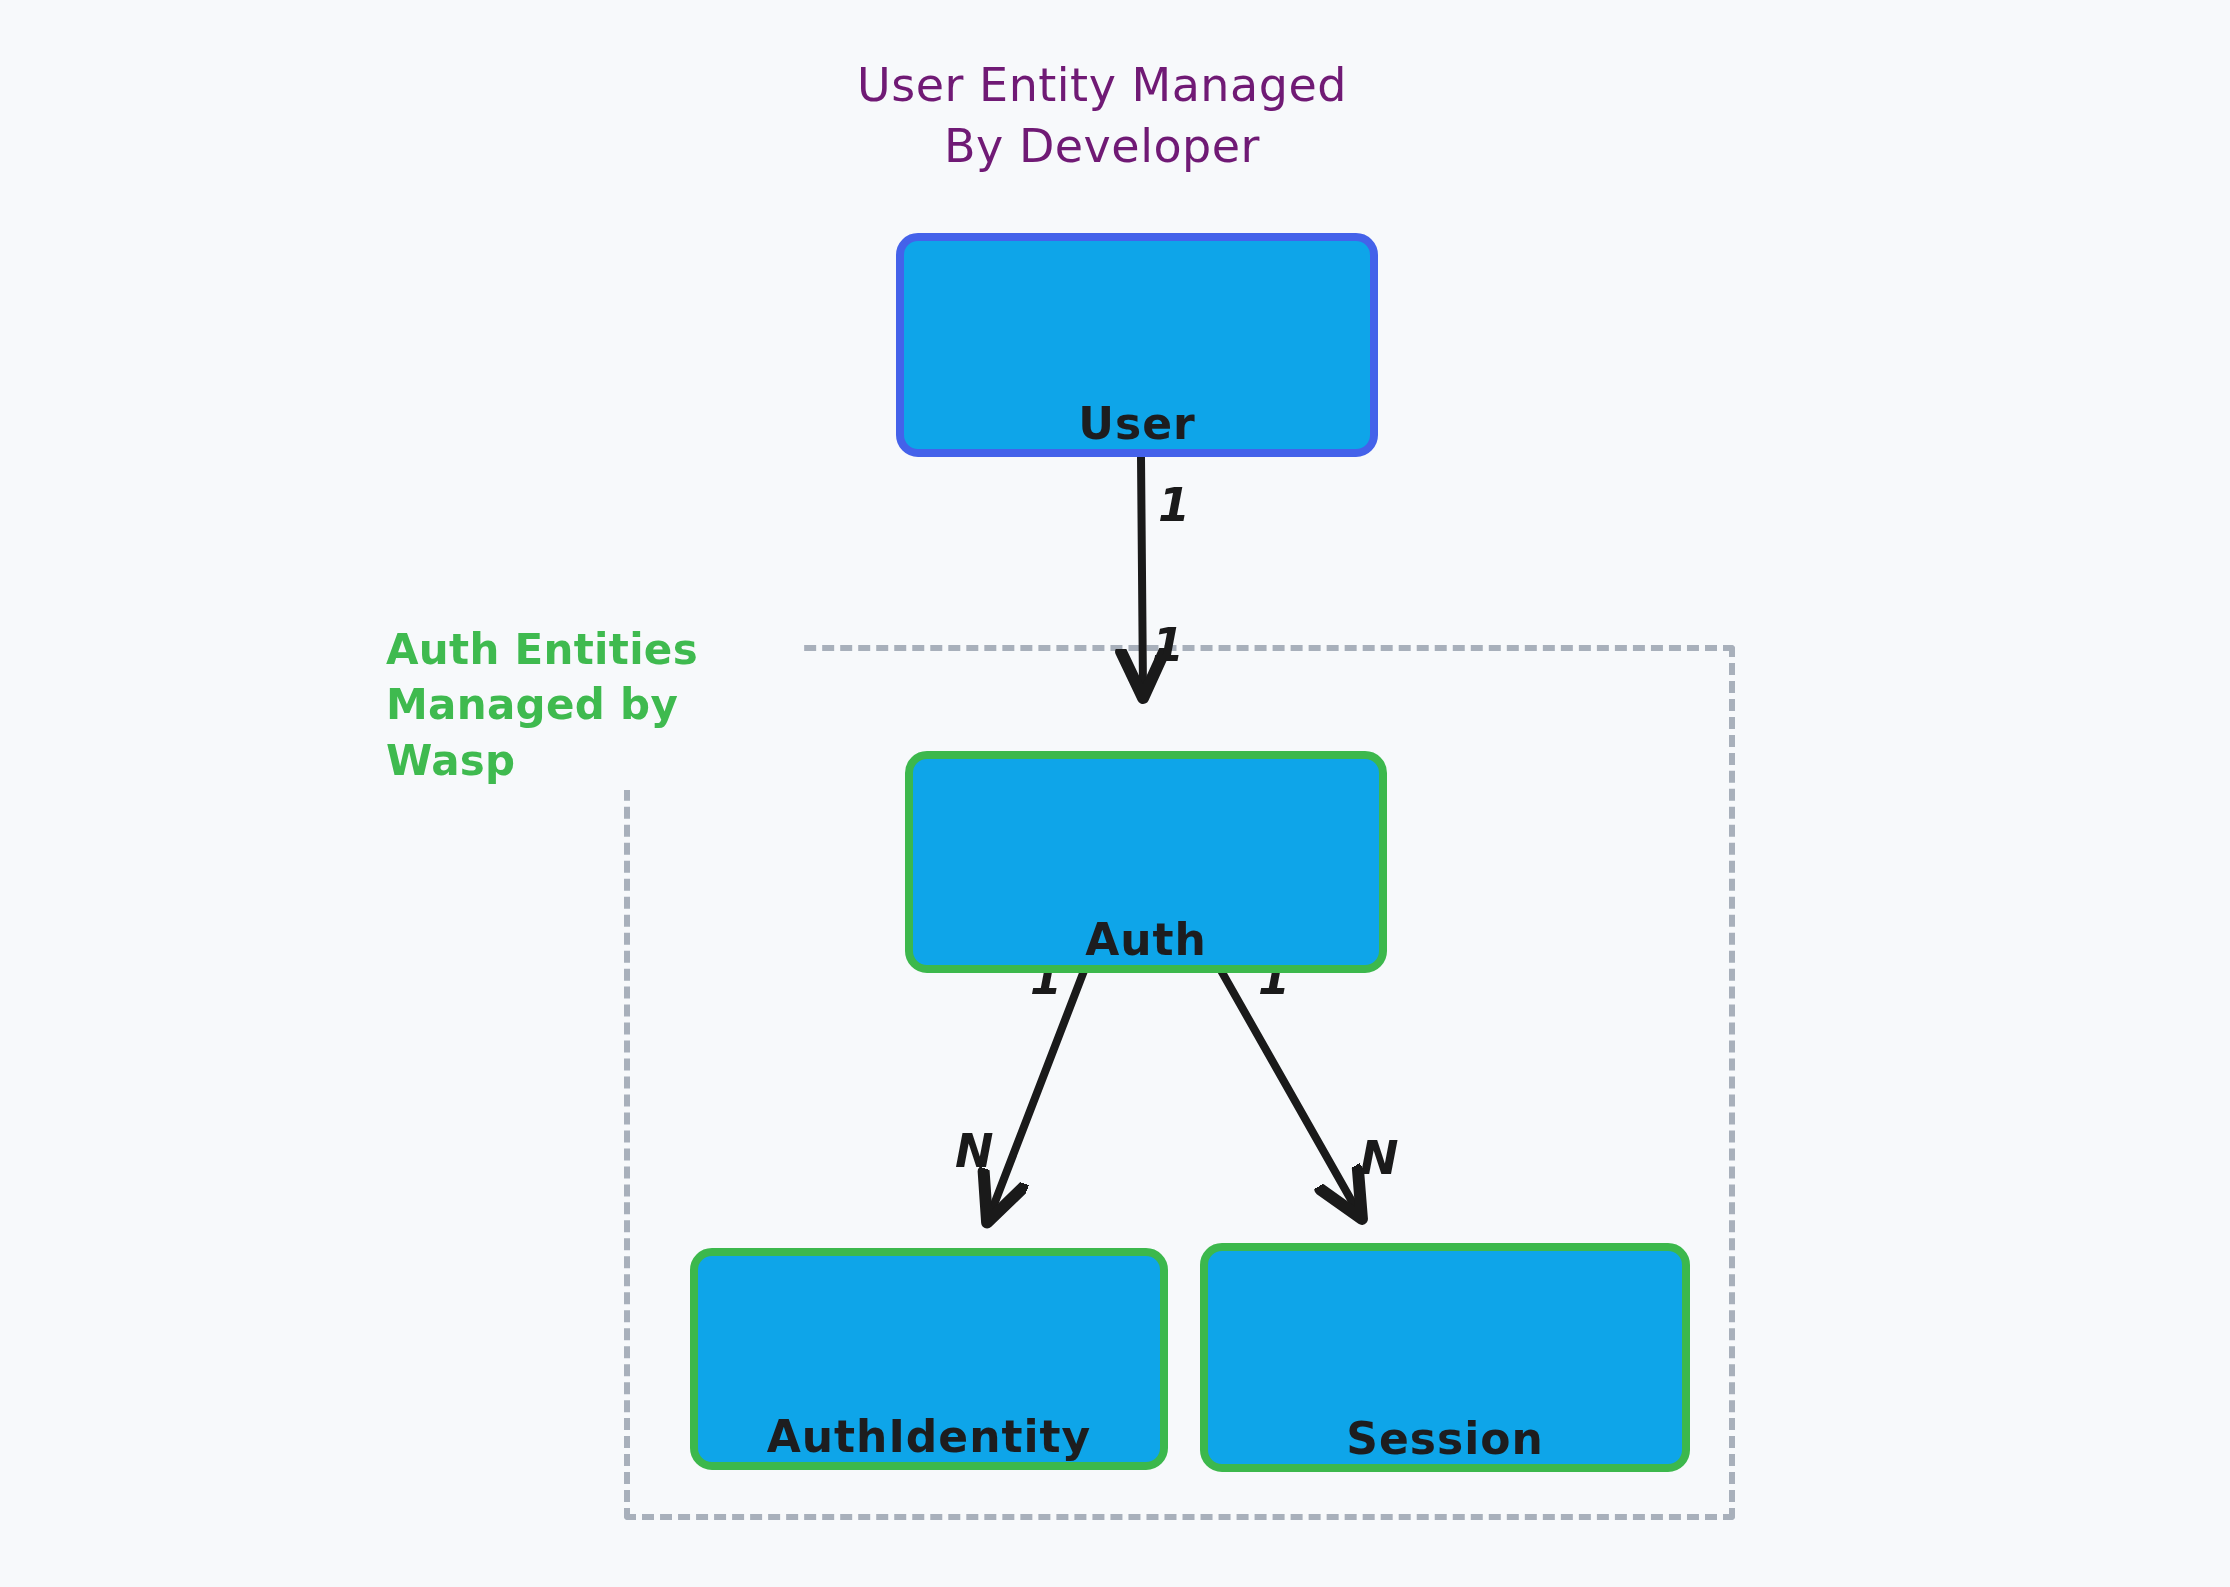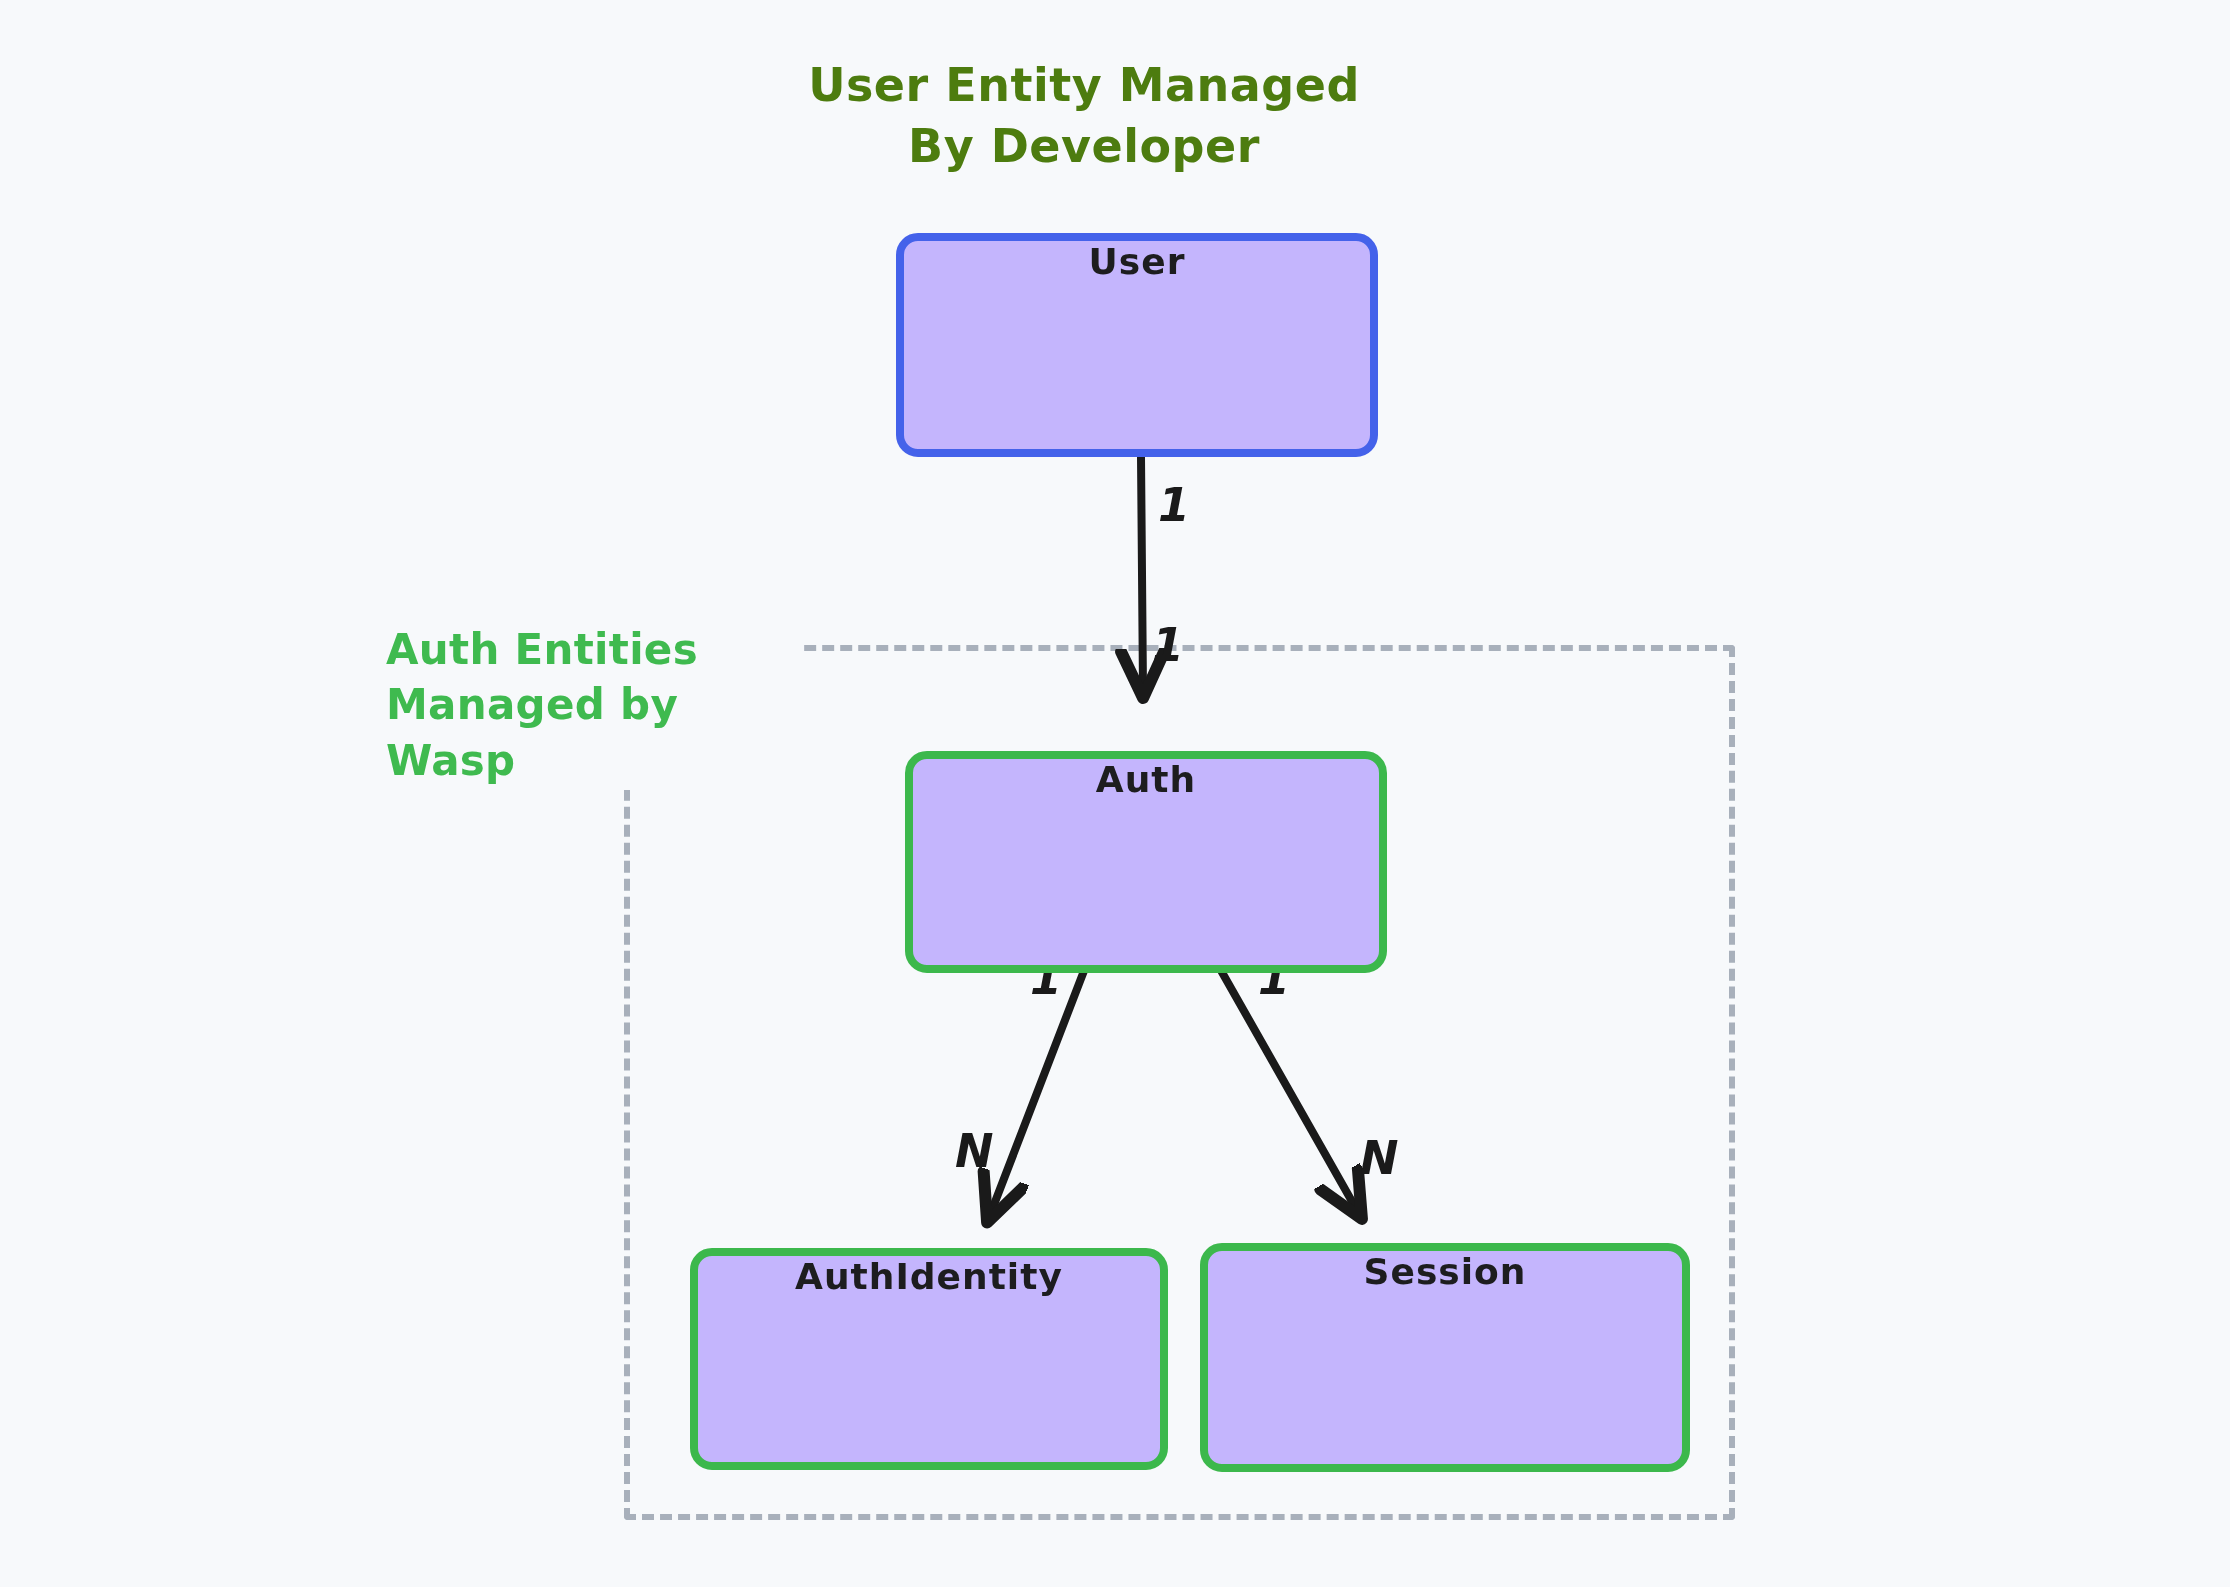--- a/index.html
+++ b/index.html
@@ -12,28 +12,28 @@
     width: 2230px;
     height: 1587px;
     background: #f7f9fb;
     overflow: hidden;
     font-family: "DejaVu Sans", sans-serif;
   }
 
   
   .diagram-title {
     position: absolute;
-    left: 754px;
+    left: 772px;
     top: 55px;
     width: 660px;
     text-align: center;
-    color: #4d7c0f;
+    color: #701a75;
     font-family: "DejaVu Sans", sans-serif;
     font-size: 46px;
-    font-weight: 700;
+    font-weight: 400;
     line-height: 1.32;
     letter-spacing: 0.5px;
     white-space: pre-line;
   }
 
   
   .group-region {
     position: absolute;
     left: 624px;
     top: 645px;
@@ -57,29 +57,29 @@
     white-space: pre-line;
     background: #f7f9fb;
     padding: 2px 6px;
     box-sizing: border-box;
   }
 
   
   .node {
     position: absolute;
     box-sizing: border-box;
-    background: #c4b5fd;
+    background: #0ea5e9;
     border-radius: 22px;
     display: flex;
-    align-items: flex-start;
+    align-items: flex-end;
     justify-content: center;
     color: #1d1d1f;
     font-family: "DejaVu Sans", sans-serif;
     font-weight: 700;
-    font-size: 36px;
+    font-size: 44px;
     letter-spacing: 1px;
   }
   .node.blue  { border: 8px solid #4462ea; }
   .node.green { border: 8px solid #3cb84c; }
 
   #node-user         { left: 896px;  top: 233px;  width: 482px; height: 224px; }
   #node-auth         { left: 905px;  top: 715px;  width: 482px; height: 222px; margin-top: 36px; }
   #node-authidentity { left: 690px;  top: 1248px; width: 478px; height: 222px; }
   #node-session      { left: 1200px; top: 1243px; width: 490px; height: 229px; }
 

